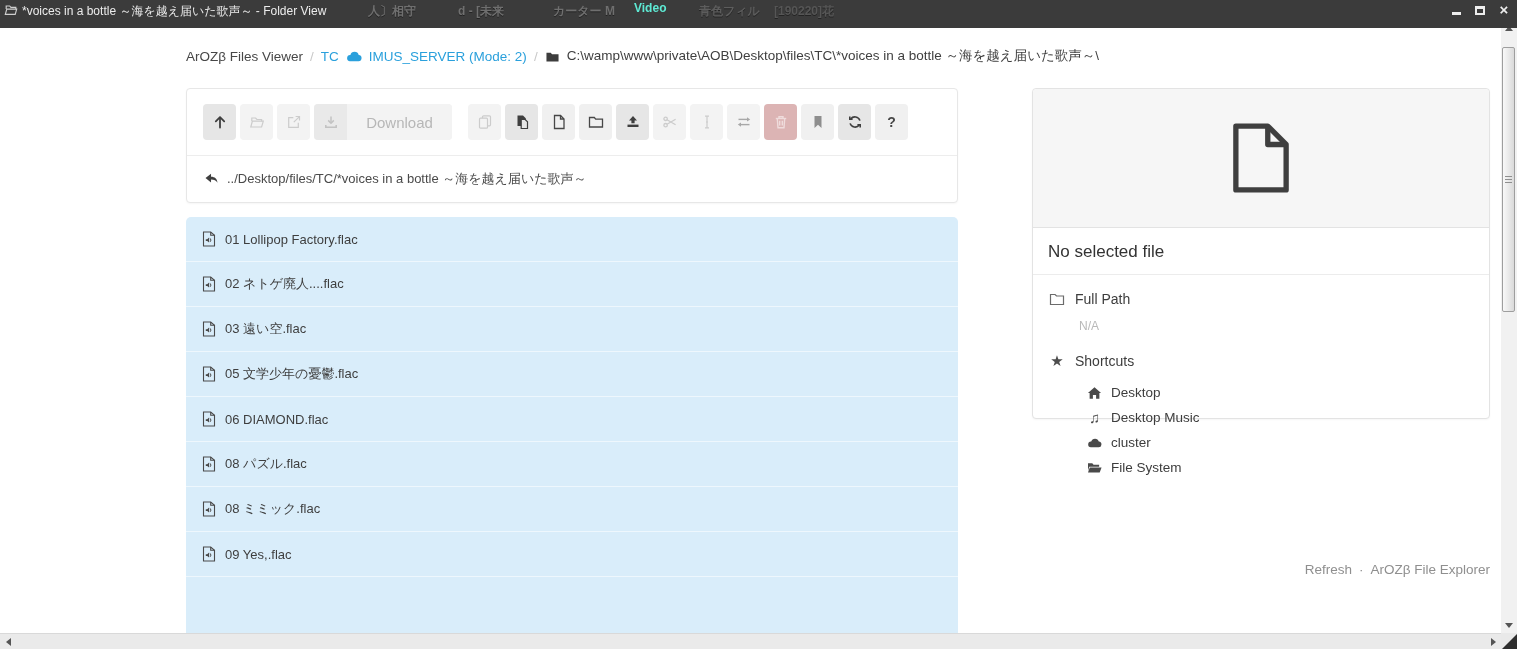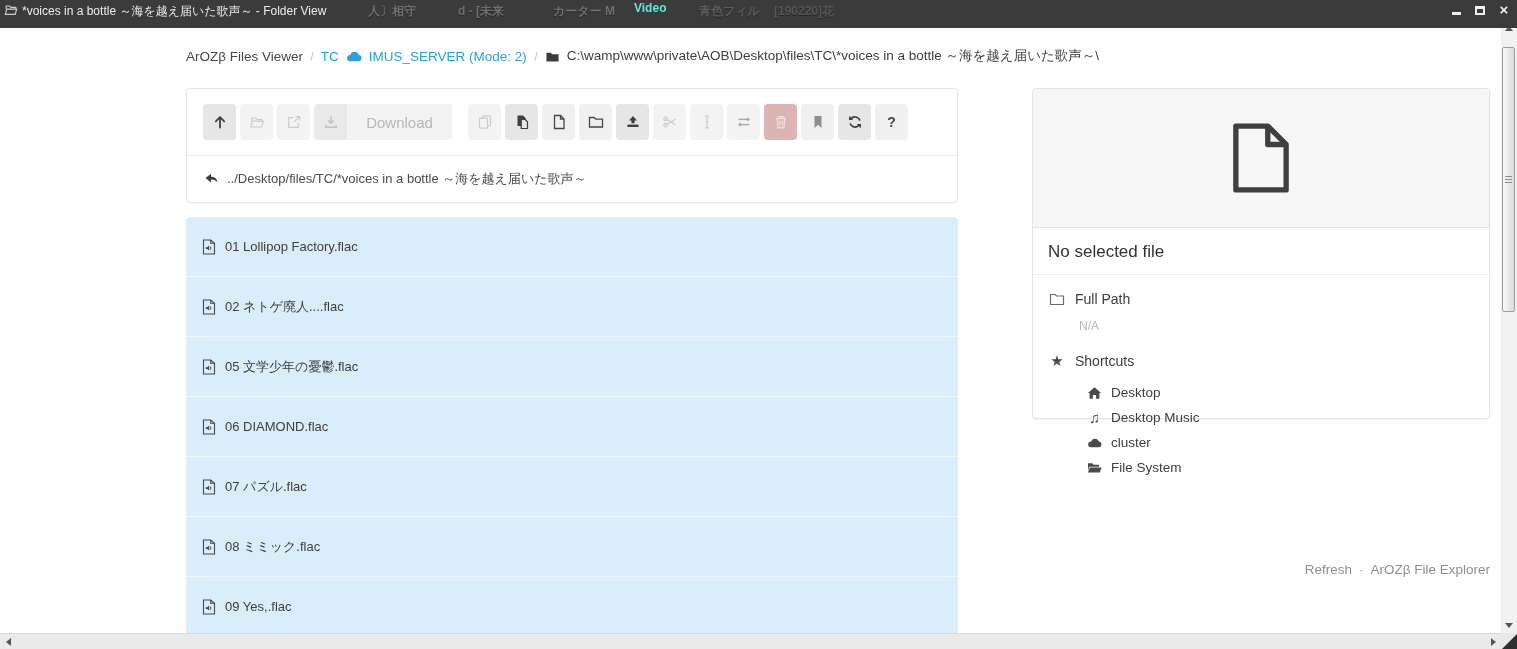--- a/index.html
+++ b/index.html
@@ -49,21 +49,21 @@
   .tb-download { display:flex; margin-right:4px; border-radius:4px; overflow:hidden; cursor:pointer; flex:none; }
   .dl-icon { width:33px; height:36px; background:#e9e9e9; color:#c2c2c2; display:flex; align-items:center; justify-content:center; }
   .dl-label { width:105px; height:36px; background:#f3f3f3; color:#b7b7b7; font-size:15px; display:flex; align-items:center; justify-content:center; }
   .gap-left { margin-left:12px; }
   .qmark { font-size:14px; font-weight:bold; }
   .path-row { border-top:1px solid #ededed; padding:14px 17px; font-size:13px; color:#4a4a4a; display:flex; align-items:center; gap:8px; }
   .reply-icon { color:#3f3f3f; }
 
   
   .file-list { position:absolute; left:186px; top:197px; width:772px; height:416px; margin:0; padding:0; list-style:none; background:#d9edfa; border-radius:5px 5px 0 0; overflow:hidden; }
-  .file-item { height:60px; border-bottom:1px solid rgba(255,255,255,.55); display:flex; align-items:center; padding:0 16px; gap:9px; font-size:13px; color:#3e3e3e; cursor:pointer; }
+  .file-item { height:45px; border-bottom:1px solid rgba(255,255,255,.55); display:flex; align-items:center; padding:0 16px; gap:9px; font-size:13px; color:#3e3e3e; cursor:pointer; }
   .file-item .fa-ic { color:#4a4a4a; flex:none; }
 
   
   .detail-card { position:absolute; left:1032px; top:68px; width:458px; height:331px; background:#fff; border:1px solid #e3e3e3; border-radius:4px; box-shadow:0 1px 2px rgba(0,0,0,.04); }
   .preview { height:139px; background:#f6f6f6; border-bottom:1px solid #e3e3e3; border-radius:4px 4px 0 0; display:flex; align-items:center; justify-content:center; color:#3f3f3f; }
   .sel-title { padding:0 15px; height:47px; line-height:47px; font-size:17px; color:#333; border-bottom:1px solid #ececec; }
   .props { padding:16px; font-size:14px; color:#3d3d3d; }
   .prop-row { display:flex; align-items:center; gap:10px; }
   .prop-row .p-icon { color:#6b6b6b; }
   .star-ic { color:#4d4d4d; font-size:15px; width:16px; text-align:center; }
@@ -313,20 +313,31 @@
     </li>
     <li class="file-item">
       <span class="fa-ic">
           <svg width="14" height="16" viewBox="0 0 14 16" fill="none" stroke="currentColor" stroke-width="1.1">
             <path d="M1.5 1h7.2L12.5 4.3V15H1.5Z"></path>
             <path d="M8.7 1v3.3h3.8"></path>
             <path fill="currentColor" stroke="none" d="M3.8 8.2h1.4l1.9-1.6v5L5.2 10H3.8Z"></path>
             <path d="M8.2 7.4a2.6 2.6 0 0 1 0 3.4" stroke-width="1"></path>
           </svg>
         </span>
+      <span>03 遠い空.flac</span>
+    </li>
+    <li class="file-item">
+      <span class="fa-ic">
+          <svg width="14" height="16" viewBox="0 0 14 16" fill="none" stroke="currentColor" stroke-width="1.1">
+            <path d="M1.5 1h7.2L12.5 4.3V15H1.5Z"></path>
+            <path d="M8.7 1v3.3h3.8"></path>
+            <path fill="currentColor" stroke="none" d="M3.8 8.2h1.4l1.9-1.6v5L5.2 10H3.8Z"></path>
+            <path d="M8.2 7.4a2.6 2.6 0 0 1 0 3.4" stroke-width="1"></path>
+          </svg>
+        </span>
       <span>05 文学少年の憂鬱.flac</span>
     </li>
     <li class="file-item">
       <span class="fa-ic">
           <svg width="14" height="16" viewBox="0 0 14 16" fill="none" stroke="currentColor" stroke-width="1.1">
             <path d="M1.5 1h7.2L12.5 4.3V15H1.5Z"></path>
             <path d="M8.7 1v3.3h3.8"></path>
             <path fill="currentColor" stroke="none" d="M3.8 8.2h1.4l1.9-1.6v5L5.2 10H3.8Z"></path>
             <path d="M8.2 7.4a2.6 2.6 0 0 1 0 3.4" stroke-width="1"></path>
           </svg>
@@ -335,21 +346,21 @@
     </li>
     <li class="file-item">
       <span class="fa-ic">
           <svg width="14" height="16" viewBox="0 0 14 16" fill="none" stroke="currentColor" stroke-width="1.1">
             <path d="M1.5 1h7.2L12.5 4.3V15H1.5Z"></path>
             <path d="M8.7 1v3.3h3.8"></path>
             <path fill="currentColor" stroke="none" d="M3.8 8.2h1.4l1.9-1.6v5L5.2 10H3.8Z"></path>
             <path d="M8.2 7.4a2.6 2.6 0 0 1 0 3.4" stroke-width="1"></path>
           </svg>
         </span>
-      <span>07 パズル.flac</span>
+      <span>08 パズル.flac</span>
     </li>
     <li class="file-item">
       <span class="fa-ic">
           <svg width="14" height="16" viewBox="0 0 14 16" fill="none" stroke="currentColor" stroke-width="1.1">
             <path d="M1.5 1h7.2L12.5 4.3V15H1.5Z"></path>
             <path d="M8.7 1v3.3h3.8"></path>
             <path fill="currentColor" stroke="none" d="M3.8 8.2h1.4l1.9-1.6v5L5.2 10H3.8Z"></path>
             <path d="M8.2 7.4a2.6 2.6 0 0 1 0 3.4" stroke-width="1"></path>
           </svg>
         </span>

